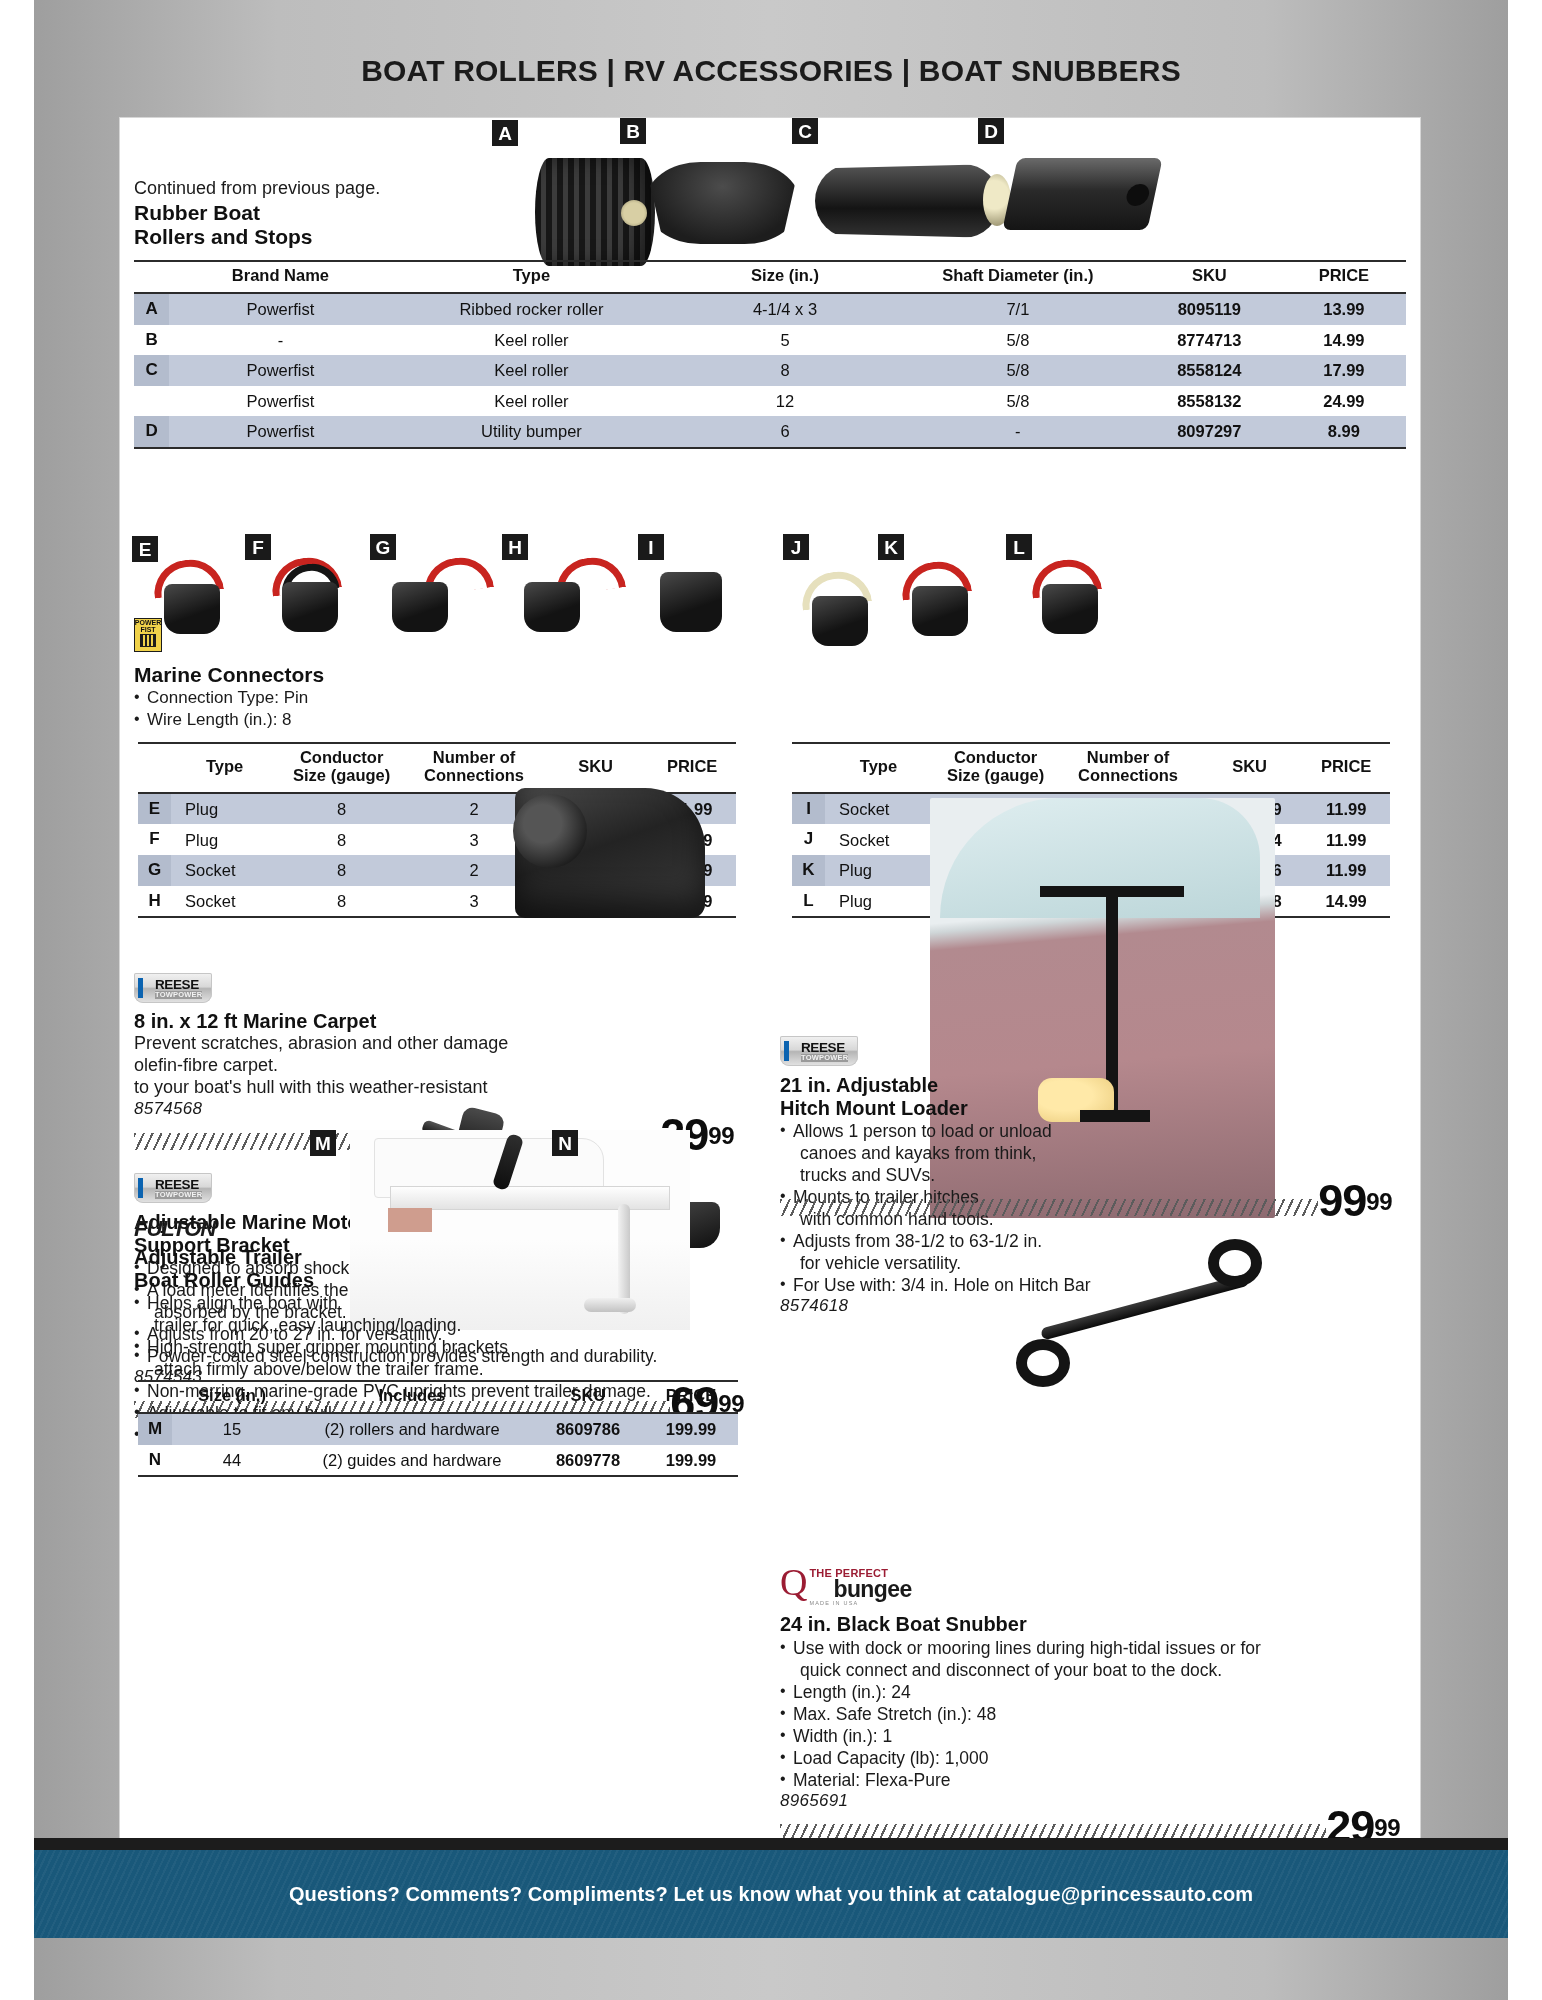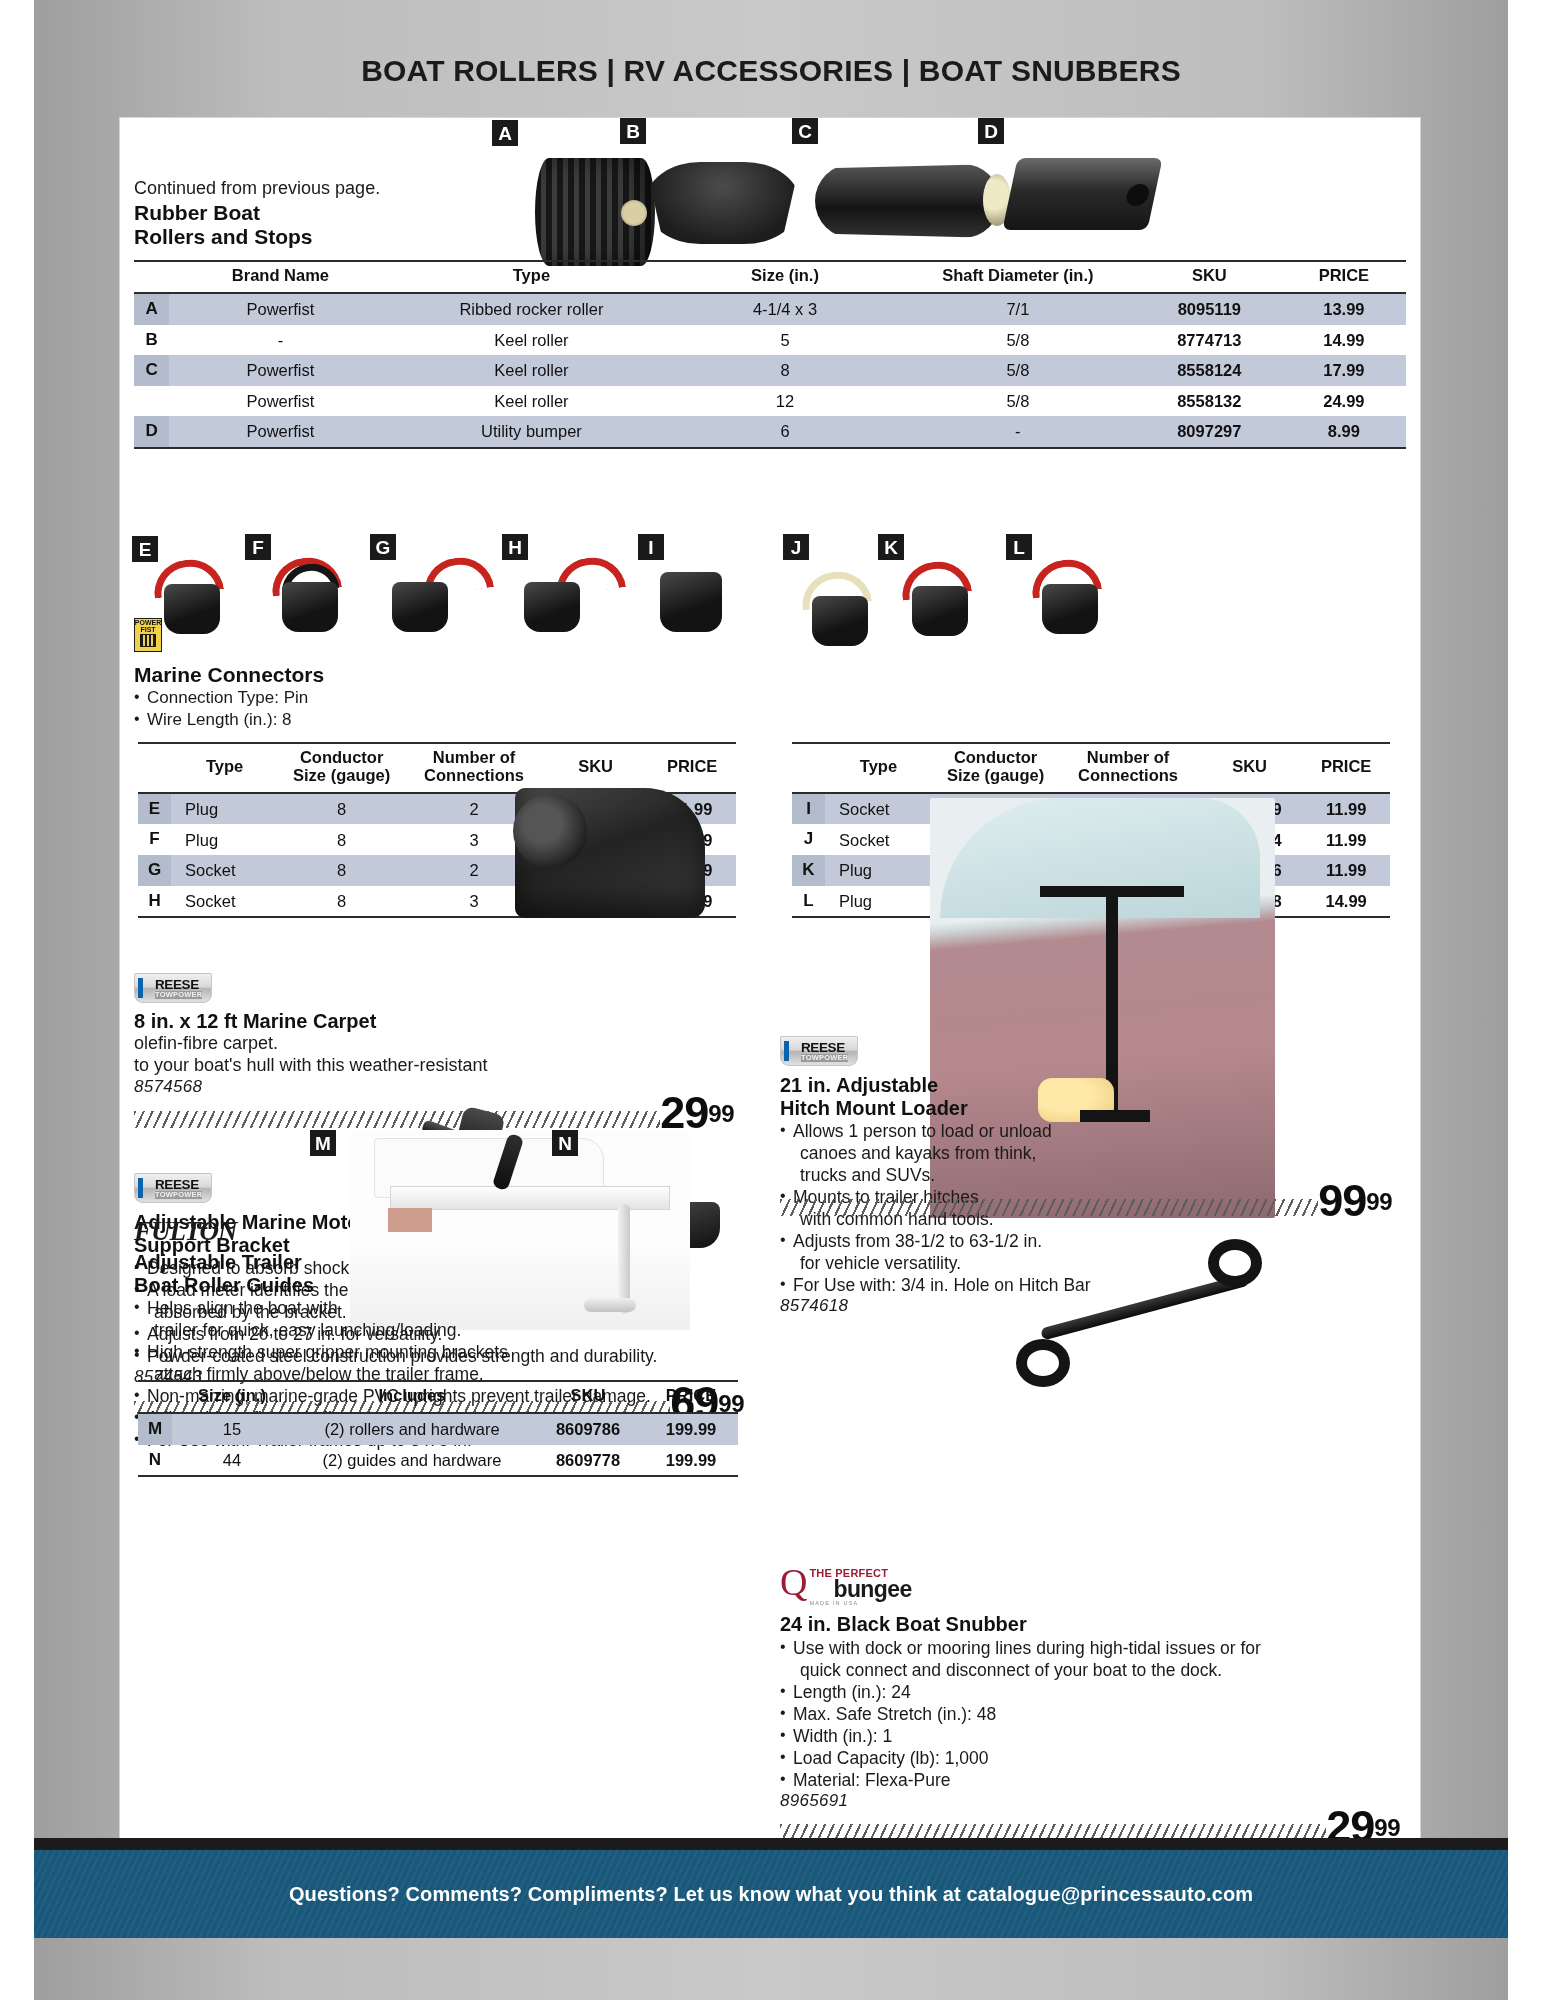--- a/index.html
+++ b/index.html
@@ -104,22 +104,22 @@
   }
   .powerfist .pf1 { font-size: 7px; font-weight: bold; color: #111; }
   .powerfist .pf2 { font-size: 7px; font-weight: bold; color: #111; }
   .powerfist .pfimg { width: 16px; height: 13px; margin-top: 1px;
       background:
         repeating-linear-gradient(90deg,#1c1c1c 0 2px, #f0d24a 2px 4px);
       border: 1px solid #1c1c1c; }
 
   
   .fulton {
-    font-size: 27px; font-weight: bold; font-style: italic; letter-spacing: -1px;
-    color: #1a1a1a; font-family: Liberation Serif, serif;
+    font-size: 22px; font-weight: bold; font-style: italic; letter-spacing: -1px;
+    color: #1a1a1a; font-family: Liberation Sans, sans-serif;
     background-image: repeating-linear-gradient(0deg, rgba(255,255,255,.0) 0 3px, rgba(255,255,255,.55) 3px 4px);
     -webkit-background-clip: text; display: inline-block;
   }
 
   
   .bungee { display: flex; align-items: flex-start; gap: 2px; }
   .bungee .q { font-size: 38px; color: #9b1c33; line-height: .78; font-family: "Liberation Serif", serif; }
   .bungee .bcol { display: flex; flex-direction: column; line-height: 1; }
   .bungee .b1 { font-size: 11px; font-weight: bold; color: #9b1c33; letter-spacing: .2px; }
   .bungee .b2 { font-size: 23px; font-weight: bold; color: #1a1a1a; letter-spacing: -.6px; line-height: .95; margin-left: 24px; }
@@ -534,20 +534,21 @@
 
     <div style="position:absolute; left:14px; top:855px; width:600px;">
       <div class="reese">
         <div class="bar"></div>
         <div class="txt">
           <div class="t1">REESE</div>
           <div class="t2">TOWPOWER</div>
         </div>
       </div>
       <div class="prodtitle" style="margin-top:7px;">8 in. x 12 ft Marine Carpet</div>
+      <div class="prodsub">Prevent scratches, abrasion and other damage</div>
       <div class="prodsub">olefin-fibre carpet.</div>
       <div class="prodsub">to your boat's hull with this weather-resistant</div>
       <div class="sku">8574568</div>
       <div class="pricerow" style="margin-top:-2px;">
         <div class="hatch"></div>
         <div class="price">
           <span class="big">29</span><span class="cents">99</span>
         </div>
       </div>
     </div>

